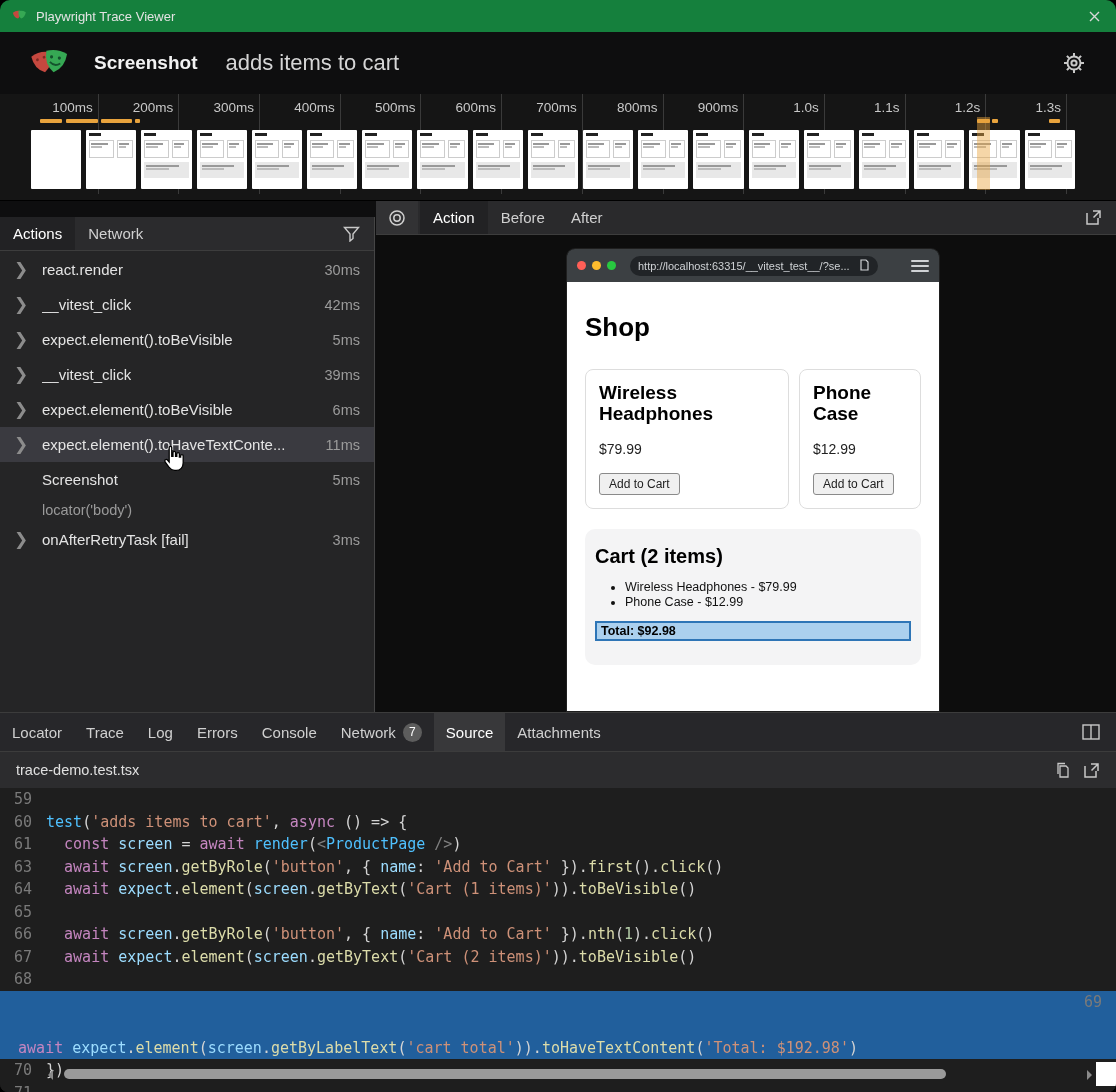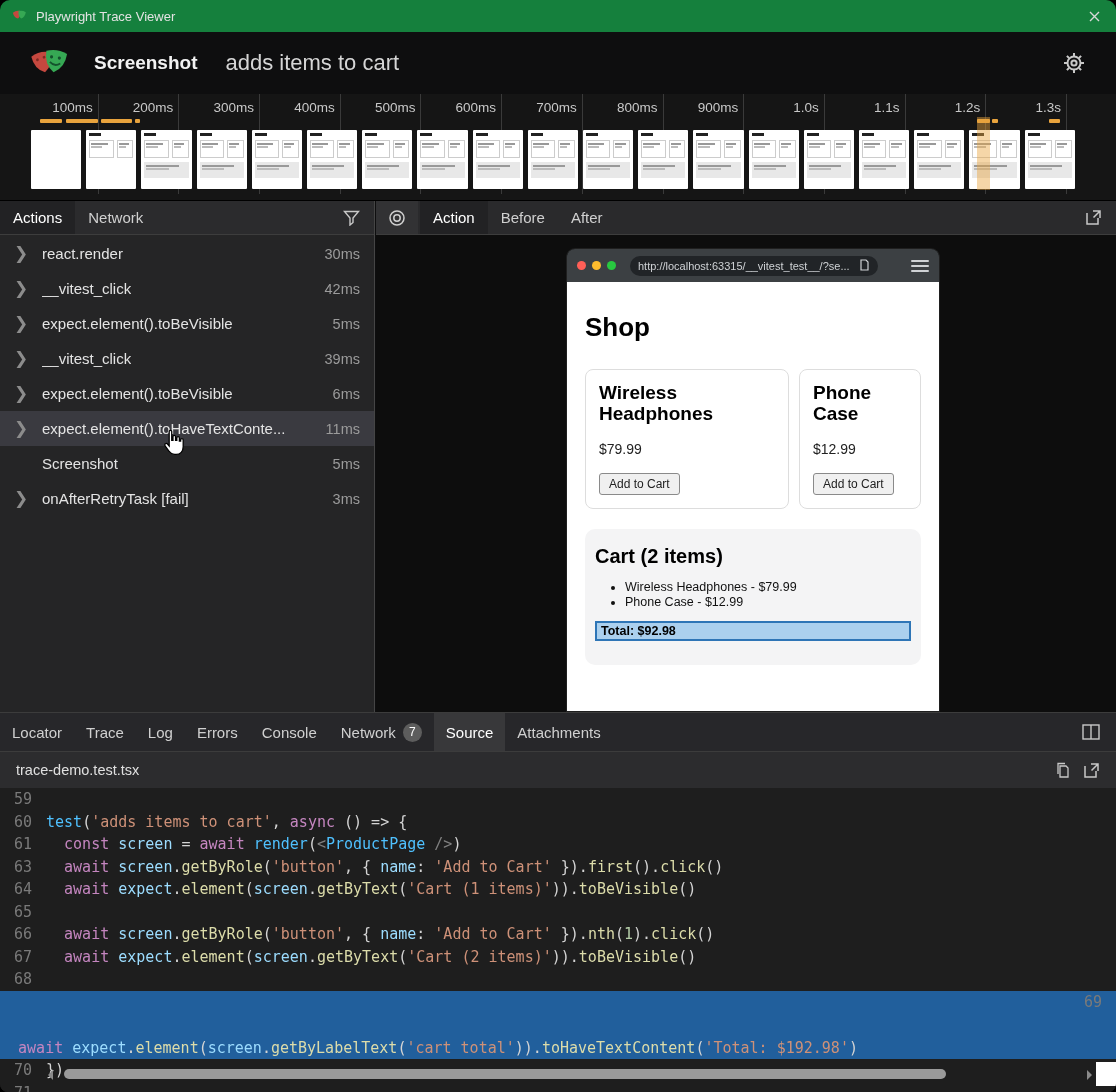--- a/index.html
+++ b/index.html
@@ -35,21 +35,21 @@
   .th-cards { display:flex; gap:3px; margin-bottom:4px; }
   .th-card { border:1px solid #ccc; height:18px; flex:1.6; padding:1px; }
   .th-card.sm { flex:1; }
   .th-line { height:2px; background:#999; margin:1px 0; width:80%; }
   .th-line.s { width:55%; background:#bbb; }
   .th-cart { background:#e8e8e8; height:16px; padding:2px; }
   #sel-band { position:absolute; top:23px; height:73px; background:rgba(233,163,61,0.45); z-index:3; }
 
   
   #main { position:absolute; left:0; top:200px; width:100%; height:512px; border-top:1px solid #000; }
-  #left-panel { position:absolute; left:0; top:0; width:375px; height:100%; background:#252526;
+  #left-panel { position:absolute; left:0; top:16px; width:375px; height:100%; background:#252526;
     border-right:1px solid #454545; }
   .tabbar { height:34px; background:#2b2b2d; border-bottom:1px solid #3d3d3d; display:flex;
     align-items:stretch; }
   .tab { display:flex; align-items:center; padding:0 13px; color:#d0d0d0; font-size:15px; }
   .tab.sel { background:#222224; color:#fff; }
   .tabbar .right-ico { margin-left:auto; display:flex; align-items:center; padding-right:14px; }
 
   #action-list { position:absolute; top:35px; left:0; right:0; bottom:0; }
   .arow { height:35px; display:flex; align-items:center; padding:0 14px; color:#e4e4e4;
     font-size:15px; }
@@ -545,20 +545,21 @@
           <div class="arow sel">
             <span class="chev">❯</span>
             <span class="albl">expect.element().toHaveTextConte...</span>
             <span class="dur">11ms</span>
           </div>
           <div class="arow">
             <span class="nochev"></span>
             <span class="albl">Screenshot</span>
             <span class="dur">5ms</span>
           </div>
+          <div class="asub">locator('body')</div>
           <div class="arow">
             <span class="chev">❯</span>
             <span class="albl">onAfterRetryTask [fail]</span>
             <span class="dur">3ms</span>
           </div>
         </div>
       <svg id="cursor" width="26" height="28" viewBox="0 0 20 22">
         <path d="M8 1 C8.6 1 9 1.5 9 2 L9 9 L10 9 L10 6 C10 5.4 10.4 5 11 5 C11.6 5 12 5.4 12 6 L12 9 L13 9 L13 7 C13 6.4 13.4 6 14 6 C14.6 6 15 6.4 15 7 L15 9.5 L16 9.5 L16 8.5 C16 8 16.4 7.5 17 7.5 C17.6 7.5 18 8 18 8.5 L18 14 C18 17.5 15.8 20 12.5 20 L11.5 20 C9 20 8 19 6.5 17 L3.8 13.2 C3.4 12.7 3.5 12 4 11.6 C4.6 11.2 5.3 11.3 5.7 11.8 L7 13.4 L7 2 C7 1.5 7.4 1 8 1 Z" fill="#fff" stroke="#000" stroke-width="1"></path>
       </svg>
     </div>

